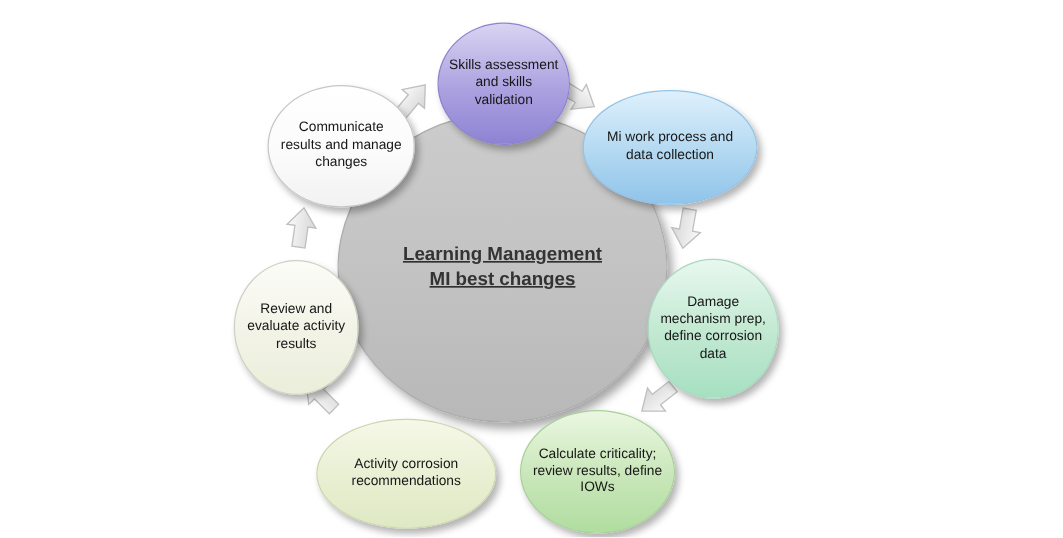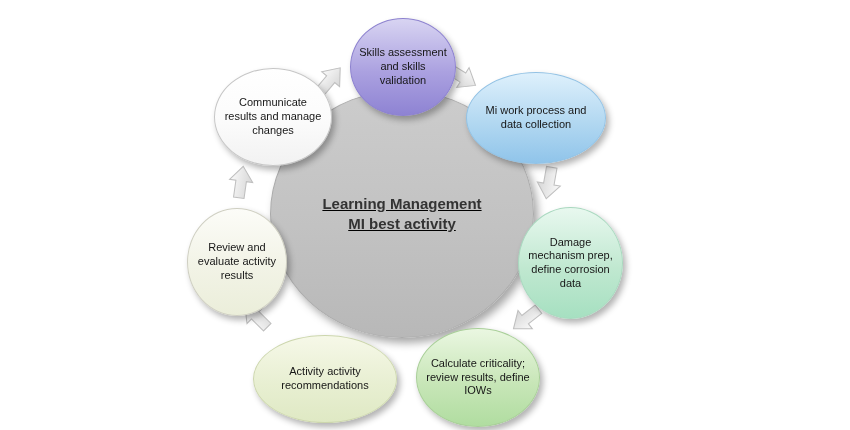--- a/index.html
+++ b/index.html
@@ -113,21 +113,21 @@
       <linearGradient id="arrowGrad" x1="0" y1="0" x2="0" y2="1">
         <stop offset="0" stop-color="#fafafa"></stop>
         <stop offset="1" stop-color="#d6d6d6"></stop>
       </linearGradient>
     </defs>
   </svg>
 
   <div class="center-circle">
     <div class="center-text">
       <div>Learning Management</div>
-      <div>MI best activity</div>
+      <div>MI best changes</div>
     </div>
   </div>
 
   <div class="arrow arrow-1">
     <svg viewBox="0 0 34 26">
         <polygon points="2,8 18,8 18,2 32,13 18,24 18,18 2,18" fill="url(#arrowGrad)" stroke="#bfbfbf" stroke-width="1"></polygon>
       </svg>
   </div>
   <div class="arrow arrow-2">
     <svg viewBox="0 0 34 26">
@@ -165,21 +165,21 @@
 
   <div class="node node-damage">
     <span class="lbl">Damage mechanism prep, define corrosion data</span>
   </div>
 
   <div class="node node-calculate">
     <span class="lbl">Calculate criticality; review results, define IOWs</span>
   </div>
 
   <div class="node node-activity">
-    <span class="lbl">Activity activity recommendations</span>
+    <span class="lbl">Activity corrosion recommendations</span>
   </div>
 
   <div class="node node-review">
     <span class="lbl">Review and evaluate activity results</span>
   </div>
 
   <div class="node node-communicate">
     <span class="lbl">Communicate results and manage changes</span>
   </div>
 

